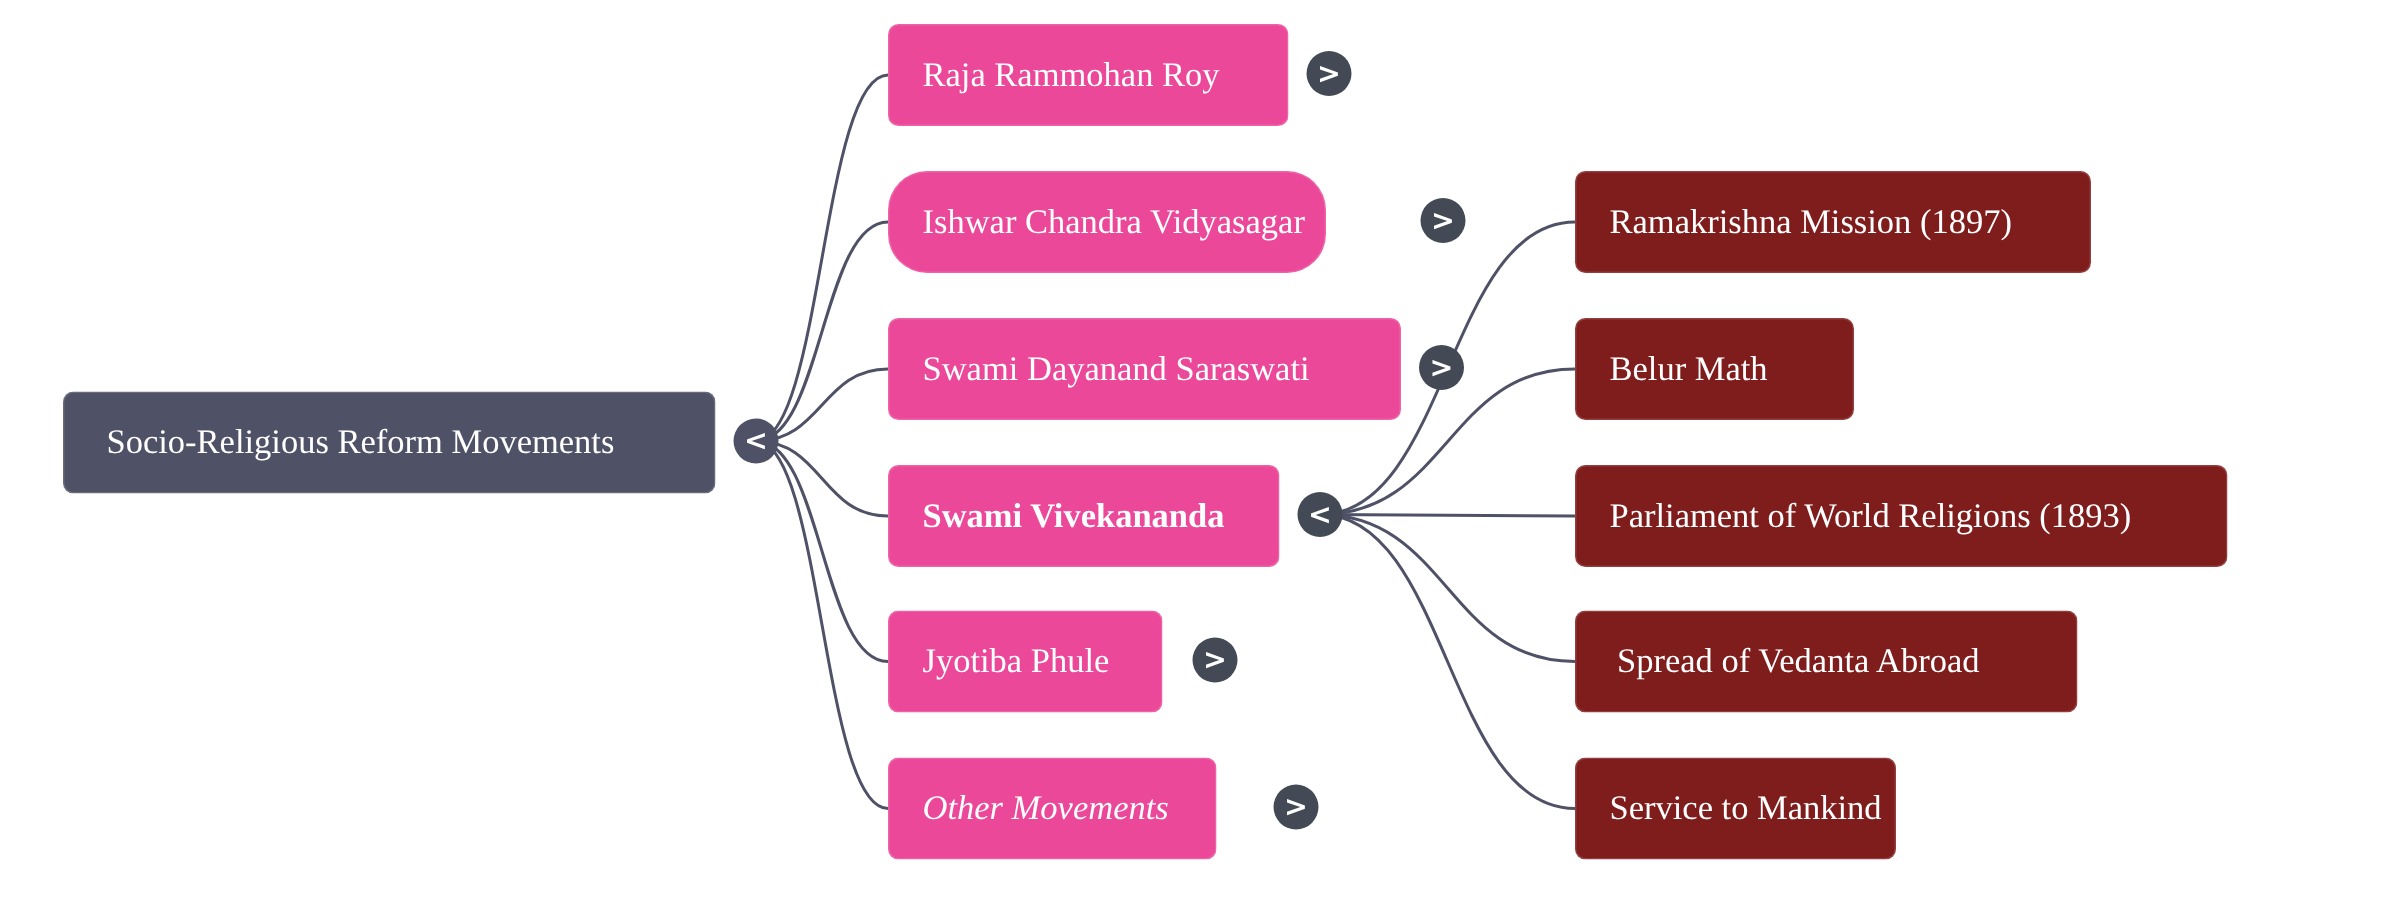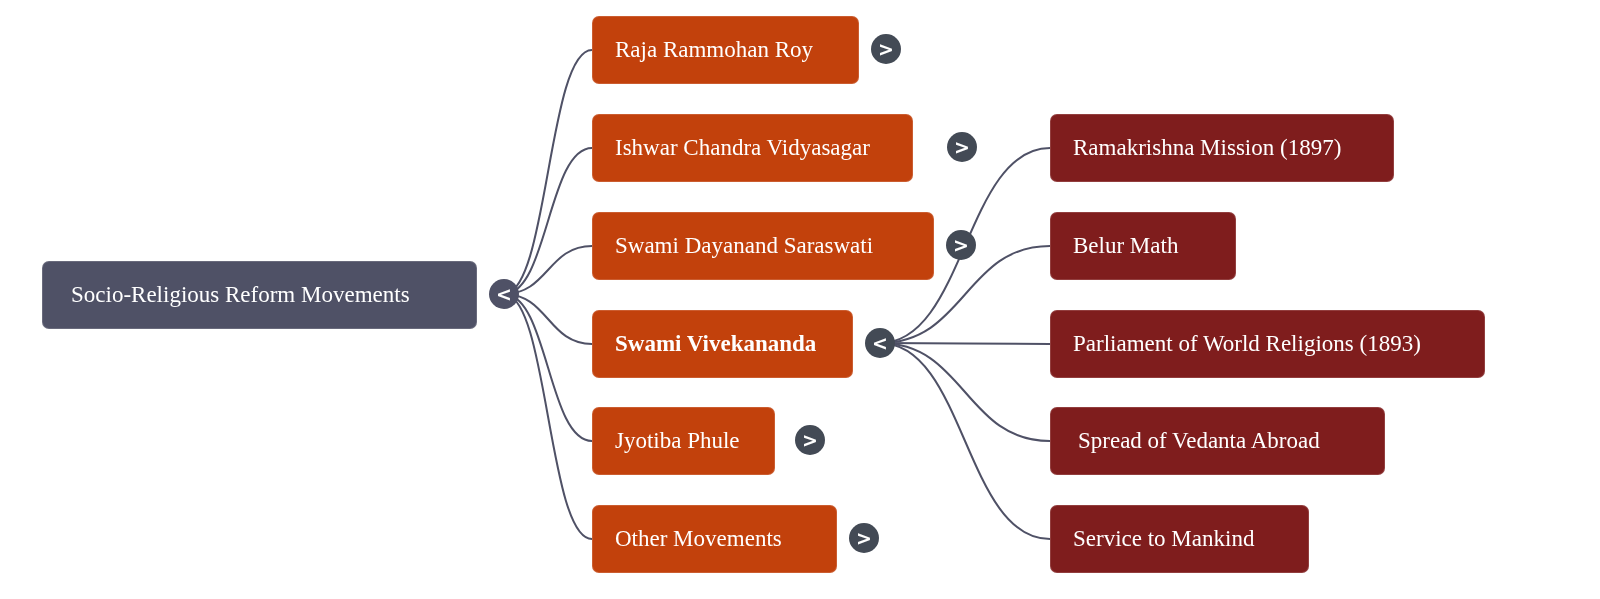--- a/index.html
+++ b/index.html
@@ -5,21 +5,21 @@
     html, body { margin: 0; padding: 0; background: #ffffff; }
     body { width: 1600px; height: 599px; position: relative; overflow: hidden; font-family: "Liberation Serif", "DejaVu Serif", serif; }
     #links { position: absolute; left: 0; top: 0; width: 1600px; height: 599px; }
     .node {
       position: absolute; box-sizing: border-box; height: 68px;
       border-radius: 7px; color: #ffffff; font-size: 23px;
       display: flex; align-items: center; padding-left: 22px; white-space: nowrap;
       border: 1px solid rgba(255,255,255,0.15);
     }
     .node.root { background: #4f5166; padding-left: 28px; }
-    .node.lvl1 { background: #c2410c; }
+    .node.lvl1 { background: #ec4899; }
     .node.lvl2 { background: #7f1d1d; }
     .toggle {
       position: absolute; width: 30px; height: 30px; border-radius: 50%;
       background: #434a55; color: #ffffff; font-family: "DejaVu Sans", sans-serif;
       font-size: 19px; font-weight: bold; display: flex; align-items: center; justify-content: center;
       line-height: 1; cursor: pointer;
     }
     .toggle.root-toggle { background: #4f5166; }
   </style>
 </head>
@@ -43,53 +43,53 @@
   <div class="node root" id="n-root" style="left:42px; top:261px; width:435px;">
     <span>Socio-Religious Reform Movements</span>
   </div>
   <div class="toggle root-toggle" id="t-root" style="left:489px; top:279px;">&lt;</div>
 
   <div class="node lvl1" id="n-c0" style="left:592px; top:16px; width:267px;">
     <span>Raja Rammohan Roy</span>
   </div>
   <div class="toggle" id="t-c0" style="left:871px; top:34px;">&gt;</div>
 
-  <div class="node lvl1" id="n-c1" style="left:592px; top:114px; width:321px;">
+  <div class="node lvl1" id="n-c1" style="left:592px; top:114px; width:292px;border-radius:26px;">
     <span>Ishwar Chandra Vidyasagar</span>
   </div>
   <div class="toggle" id="t-c1" style="left:947px; top:132px;">&gt;</div>
 
   <div class="node lvl1" id="n-c2" style="left:592px; top:212px; width:342px;">
     <span>Swami Dayanand Saraswati</span>
   </div>
   <div class="toggle" id="t-c2" style="left:946px; top:230px;">&gt;</div>
 
   <div class="node lvl1" id="n-c3" style="left:592px; top:310px; width:261px;font-weight:bold;">
     <span>Swami Vivekananda</span>
   </div>
   <div class="toggle" id="t-c3" style="left:865px; top:328px;">&lt;</div>
 
   <div class="node lvl1" id="n-c4" style="left:592px; top:407px; width:183px;">
     <span>Jyotiba Phule</span>
   </div>
   <div class="toggle" id="t-c4" style="left:795px; top:425px;">&gt;</div>
 
-  <div class="node lvl1" id="n-c5" style="left:592px; top:505px; width:245px;">
+  <div class="node lvl1" id="n-c5" style="left:592px; top:505px; width:219px;font-style:italic;">
     <span>Other Movements</span>
   </div>
   <div class="toggle" id="t-c5" style="left:849px; top:523px;">&gt;</div>
 
   <div class="node lvl2" id="n-g0" style="left:1050px; top:114px; width:344px;">
     <span>Ramakrishna Mission (1897)</span>
   </div>
   <div class="node lvl2" id="n-g1" style="left:1050px; top:212px; width:186px;">
     <span>Belur Math</span>
   </div>
   <div class="node lvl2" id="n-g2" style="left:1050px; top:310px; width:435px;">
     <span>Parliament of World Religions (1893)</span>
   </div>
   <div class="node lvl2" id="n-g3" style="left:1050px; top:407px; width:335px;padding-left:27px;">
     <span>Spread of Vedanta Abroad</span>
   </div>
-  <div class="node lvl2" id="n-g4" style="left:1050px; top:505px; width:259px;">
+  <div class="node lvl2" id="n-g4" style="left:1050px; top:505px; width:214px;">
     <span>Service to Mankind</span>
   </div>
 </div>
 
 </body></html>

